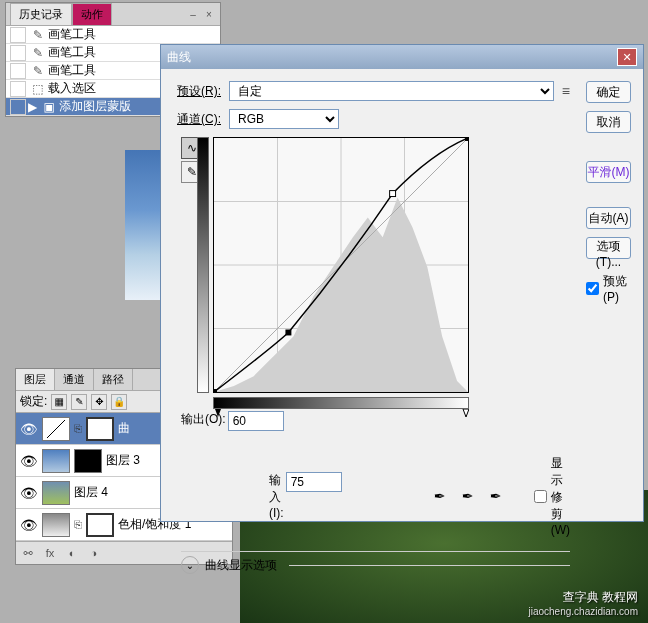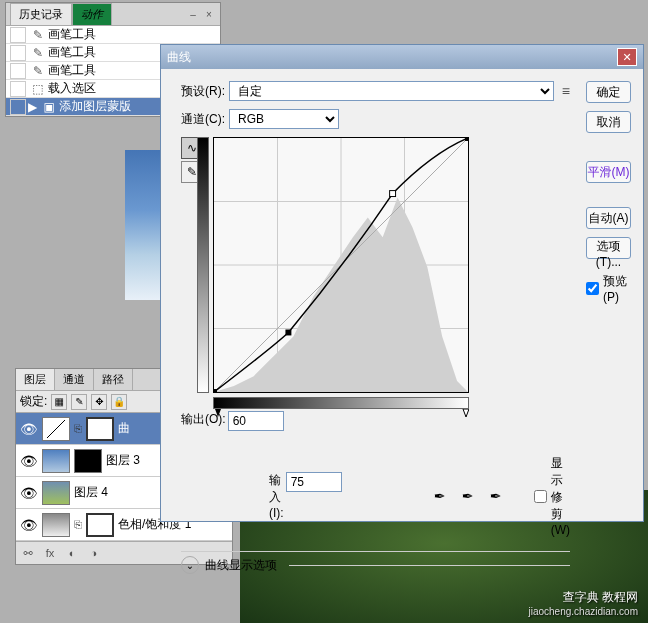--- a/index.html
+++ b/index.html
@@ -2,21 +2,21 @@
 <html><head>
 <meta charset="utf-8">
 <style>
 * { box-sizing: border-box; margin: 0; padding: 0; font-family: "Microsoft YaHei", SimSun, sans-serif; font-size: 12px; }
 body { background: #b0b0b0; width: 648px; height: 623px; position: relative; overflow: hidden; }
 
 
 .history-panel { position: absolute; left: 5px; top: 2px; width: 216px; background: #e8e8e8; border: 1px solid #888; }
 .panel-header { display: flex; align-items: center; background: #d4d4d4; border-bottom: 1px solid #aaa; padding: 0 4px; }
 .panel-tab { padding: 3px 8px; background: #e8e8e8; border: 1px solid #aaa; border-bottom: none; font-size: 11px; }
-.panel-tab.inactive { background: #15803d; font-style: italic; }
+.panel-tab.inactive { background: #be185d; }
 .panel-close-icons { margin-left: auto; display: flex; gap: 2px; }
 .panel-close-icons span { width: 14px; height: 12px; display: flex; align-items: center; justify-content: center; font-size: 10px; color: #555; cursor: pointer; }
 .history-list { background: #fff; }
 .history-row { display: flex; align-items: center; height: 18px; border-bottom: 1px solid #ddd; padding-left: 4px; }
 .history-row.selected { background: #5a7fb8; color: #fff; }
 .history-check { width: 16px; height: 16px; border: 1px solid #ccc; margin-right: 2px; }
 .history-icon { width: 20px; display: flex; justify-content: center; color: #555; }
 .history-row.selected .history-icon { color: #fff; }
 
 
@@ -47,21 +47,21 @@
 .bg-bottom { position: absolute; left: 240px; top: 490px; width: 408px; height: 133px; background: radial-gradient(ellipse at 50% 40%, #4a7030, #1a3515); z-index: -1; }
 
 
 .curves-dialog { position: absolute; left: 160px; top: 44px; width: 484px; height: 478px; background: #f0f0f0; border: 1px solid #6a8ab0; }
 .dialog-titlebar { height: 24px; background: linear-gradient(#b5c8e0, #90a8c5); display: flex; align-items: center; padding: 0 6px; color: #fff; }
 .dialog-close { margin-left: auto; width: 20px; height: 18px; background: #c05050; color: #fff; display: flex; align-items: center; justify-content: center; border: 1px solid #fff; cursor: pointer; font-size: 11px; }
 .dialog-body { padding: 12px; display: flex; gap: 16px; }
 .dialog-left { flex: 1; }
 .dialog-right { width: 76px; display: flex; flex-direction: column; gap: 8px; }
 .dlg-row { display: flex; align-items: center; margin-bottom: 8px; gap: 4px; }
-.dlg-label { width: 52px; text-align: right; }
+.dlg-label { width: 52px; text-align: center; text-decoration: underline; }
 .dlg-select { flex: 1; height: 20px; border: 1px solid #7a9ac0; background: #fff; padding: 0 4px; }
 .dlg-select.short { flex: 0 0 110px; }
 .dlg-btn { height: 22px; border: 1px solid #7a9ac0; background: #f8f8f8; border-radius: 3px; cursor: pointer; width: 100%; }
 .dlg-btn.disabled { color: #6d28d9; }
 .curve-area { display: flex; margin-left: 8px; }
 .curve-tools { width: 24px; display: flex; flex-direction: column; gap: 2px; margin-right: 8px; }
 .curve-tool { width: 22px; height: 22px; border: 1px solid #888; background: #f0f0f0; display: flex; align-items: center; justify-content: center; cursor: pointer; }
 .curve-tool.active { background: #d0d0d0; border-color: #555; }
 .curve-main { position: relative; }
 .curve-box { width: 256px; height: 256px; border: 1px solid #000; background: #f8f8f8; position: relative; }

